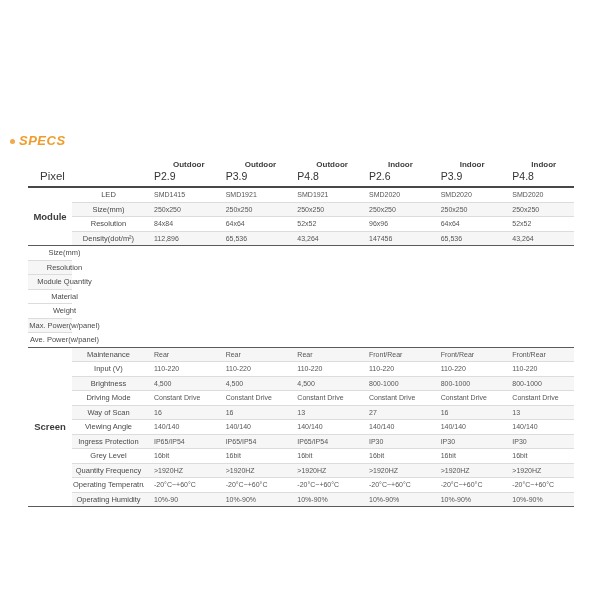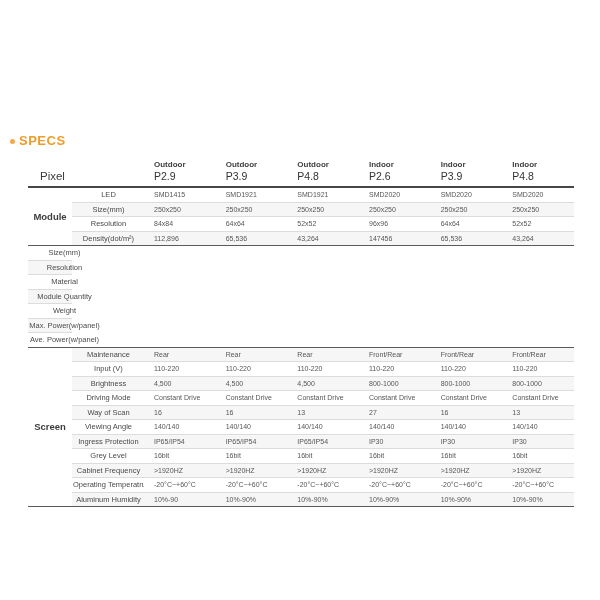--- a/index.html
+++ b/index.html
@@ -4,21 +4,21 @@
 <style>
   html,body { margin:0; padding:0; }
   body {
     width:600px; height:600px; overflow:hidden;
     background:#ffffff;
     font-family:"Liberation Sans", sans-serif;
     -webkit-font-smoothing:antialiased;
   }
   .title-row {
     margin:133px 0 0 10px;
-    display:flex; align-items:center;
+    display:flex; align-items:center;font-style:italic;
   }
   .bullet {
     width:5px; height:5px; border-radius:50%;
     background:#f2a94e; margin-right:4px; margin-top:1px;
   }
   .title-text {
     font-size:13px; font-weight:bold; color:#ee9d2d; letter-spacing:0.5px;
   }
   .spec-table {
     margin:7px 0 0 28px;
@@ -32,21 +32,21 @@
     height:27px;
     padding-bottom:4px;
     border-bottom:2.5px solid #474747;
   }
   .pixel-label {
     grid-column:1 / 3;
     font-size:11.5px; font-weight:normal; color:#3a3a3a;
     padding-left:12px;
   }
   .col-header { padding-left:10px; }
-  .col-type { font-size:8px; font-weight:bold; color:#3e3e3e; margin-bottom:1px; }
+  .col-type { font-size:8px; font-weight:bold; color:#3e3e3e; margin-bottom:1px;margin-left:19px; }
   .col-model { font-size:10.5px; font-weight:normal; color:#333333; }
   .section { display:grid; grid-template-columns:44px 1fr; }
   .section + .section { border-top:1.5px solid #5a5a5a; }
   .section-label {
     display:flex; align-items:center; justify-content:center;
     font-weight:bold; font-size:9.5px; color:#3d3d3d; white-space:nowrap;text-align:center;
   }
   .section-rows { min-width:0; }
   .spec-row {
     display:grid;
@@ -155,32 +155,32 @@
           </div>
           <div class="spec-row zebra">
             <div class="cell prop-label">Resolution</div>
             <div class="cell">168x168</div>
             <div class="cell">128x128/128x256</div>
             <div class="cell">104x104/104x208</div>
             <div class="cell">192x192</div>
             <div class="cell">128x128/128x256</div>
             <div class="cell">104x104/104x208</div>
           </div>
+          <div class="spec-row zebra">
+            <div class="cell prop-label">Module Quantity</div>
+            <div class="cell">4 / 8</div>
+            <div class="cell">4 / 8</div>
+            <div class="cell">4 / 8</div>
+            <div class="cell">4 / 8</div>
+            <div class="cell">4 / 8</div>
+            <div class="cell">4 / 8</div>
+          </div>
           <div class="spec-row">
             <div class="cell prop-label">Material</div>
             <div class="cell span-cell">Die-casting Aluminum</div>
-          </div>
-          <div class="spec-row zebra">
-            <div class="cell prop-label">Module Quantity</div>
-            <div class="cell">4 / 8</div>
-            <div class="cell">4 / 8</div>
-            <div class="cell">4 / 8</div>
-            <div class="cell">4 / 8</div>
-            <div class="cell">4 / 8</div>
-            <div class="cell">4 / 8</div>
           </div>
           <div class="spec-row">
             <div class="cell prop-label">Weight</div>
             <div class="cell">8.5KG</div>
             <div class="cell">8.5KG / 15KG</div>
             <div class="cell">8.5KG / 15KG</div>
             <div class="cell">7.5KG</div>
             <div class="cell">7.5KG/14KG</div>
             <div class="cell">7.5KG/14KG</div>
           </div>
@@ -273,39 +273,39 @@
           <div class="spec-row">
             <div class="cell prop-label">Grey Level</div>
             <div class="cell">16bit</div>
             <div class="cell">16bit</div>
             <div class="cell">16bit</div>
             <div class="cell">16bit</div>
             <div class="cell">16bit</div>
             <div class="cell">16bit</div>
           </div>
           <div class="spec-row zebra">
-            <div class="cell prop-label">Cabinet Frequency</div>
+            <div class="cell prop-label">Quantity Frequency</div>
             <div class="cell">&gt;1920HZ</div>
             <div class="cell">&gt;1920HZ</div>
             <div class="cell">&gt;1920HZ</div>
             <div class="cell">&gt;1920HZ</div>
             <div class="cell">&gt;1920HZ</div>
             <div class="cell">&gt;1920HZ</div>
           </div>
           <div class="spec-row">
             <div class="cell prop-label">Operating Temperatrue</div>
             <div class="cell">-20°C~+60°C</div>
             <div class="cell">-20°C~+60°C</div>
             <div class="cell">-20°C~+60°C</div>
             <div class="cell">-20°C~+60°C</div>
             <div class="cell">-20°C~+60°C</div>
             <div class="cell">-20°C~+60°C</div>
           </div>
           <div class="spec-row zebra">
-            <div class="cell prop-label">Aluminum Humidity</div>
+            <div class="cell prop-label">Operating Humidity</div>
             <div class="cell">10%-90</div>
             <div class="cell">10%-90%</div>
             <div class="cell">10%-90%</div>
             <div class="cell">10%-90%</div>
             <div class="cell">10%-90%</div>
             <div class="cell">10%-90%</div>
           </div>
         </div>
       </div>
     </div>

